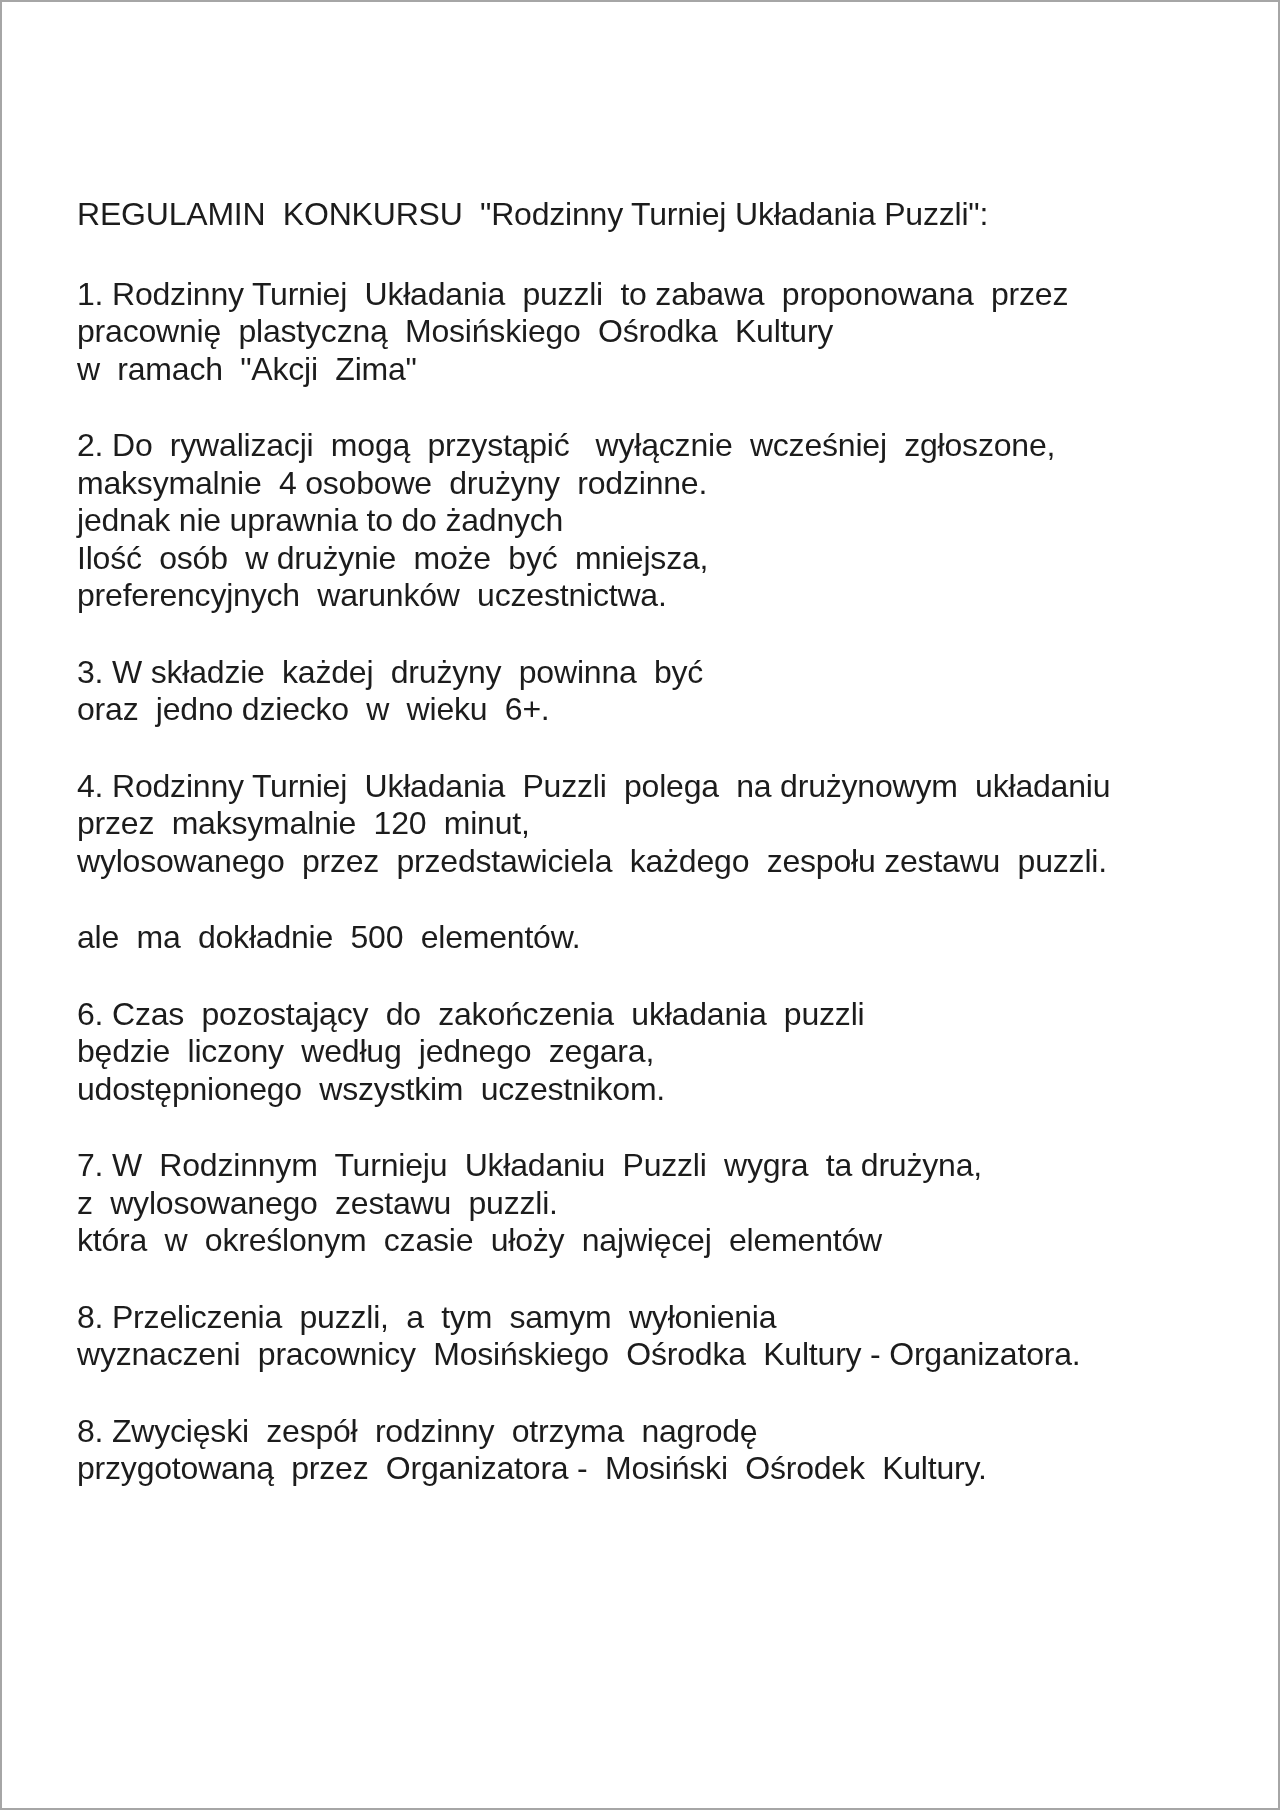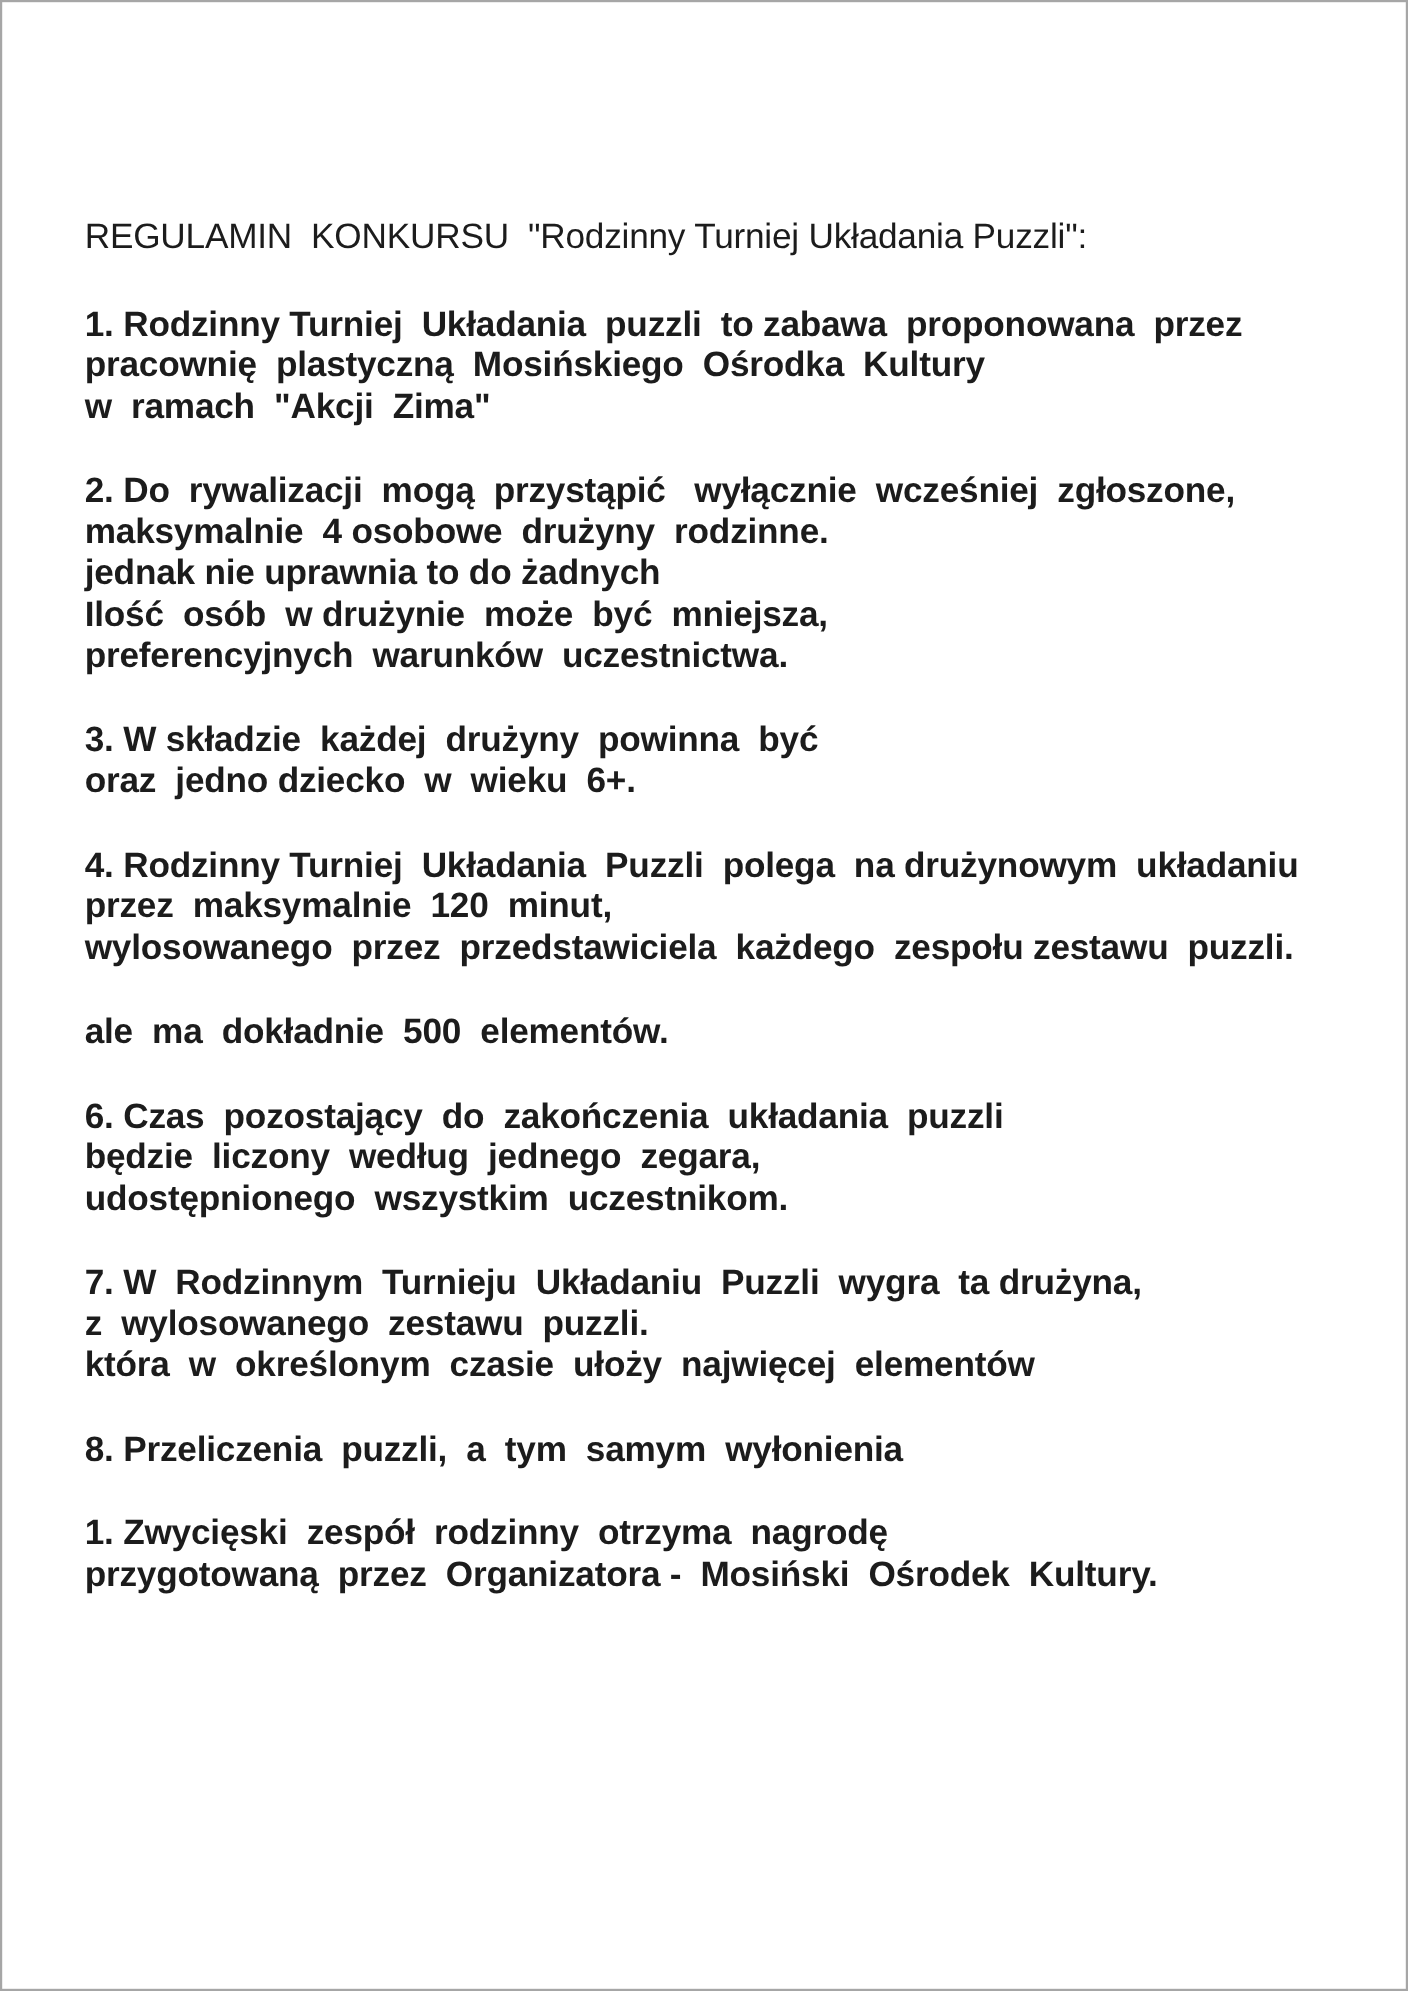--- a/index.html
+++ b/index.html
@@ -30,21 +30,20 @@
   }
   .title {
     white-space: pre;
     margin: 0 0 42px 0;
   }
   .paragraph {
     margin: 0 0 39px 0;
   }
   .line {
     white-space: pre;
-    font-weight: bold;
   }
 </style>
 </head>
 <body style="background: rgb(255, 255, 255); border-color: rgb(166, 166, 166);">
 
 <div class="doc" style="color: rgb(28, 28, 28);">
   <div class="title">REGULAMIN  KONKURSU  "Rodzinny Turniej Układania Puzzli":</div>
   <div id="paragraphs">
       <div class="paragraph">
         <div class="line">1. Rodzinny Turniej  Układania  puzzli  to zabawa  proponowana  przez</div>
@@ -75,19 +74,20 @@
         <div class="line">będzie  liczony  według  jednego  zegara,</div>
         <div class="line">udostępnionego  wszystkim  uczestnikom.</div>
       </div>
       <div class="paragraph">
         <div class="line">7. W  Rodzinnym  Turnieju  Układaniu  Puzzli  wygra  ta drużyna,</div>
         <div class="line">z  wylosowanego  zestawu  puzzli.</div>
         <div class="line">która  w  określonym  czasie  ułoży  najwięcej  elementów</div>
       </div>
       <div class="paragraph">
         <div class="line">8. Przeliczenia  puzzli,  a  tym  samym  wyłonienia</div>
+        <div class="line">wyznaczeni  pracownicy  Mosińskiego  Ośrodka  Kultury - Organizatora.</div>
       </div>
       <div class="paragraph">
-        <div class="line">1. Zwycięski  zespół  rodzinny  otrzyma  nagrodę</div>
+        <div class="line">8. Zwycięski  zespół  rodzinny  otrzyma  nagrodę</div>
         <div class="line">przygotowaną  przez  Organizatora -  Mosiński  Ośrodek  Kultury.</div>
       </div>
     </div>
 </div>
 
 </body></html>

